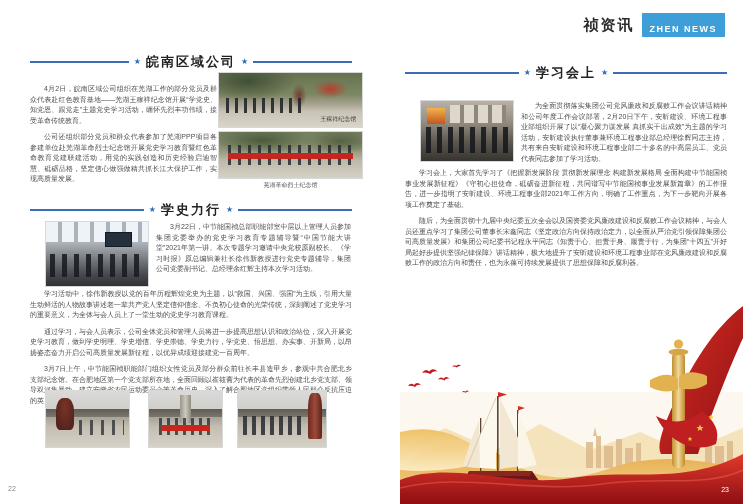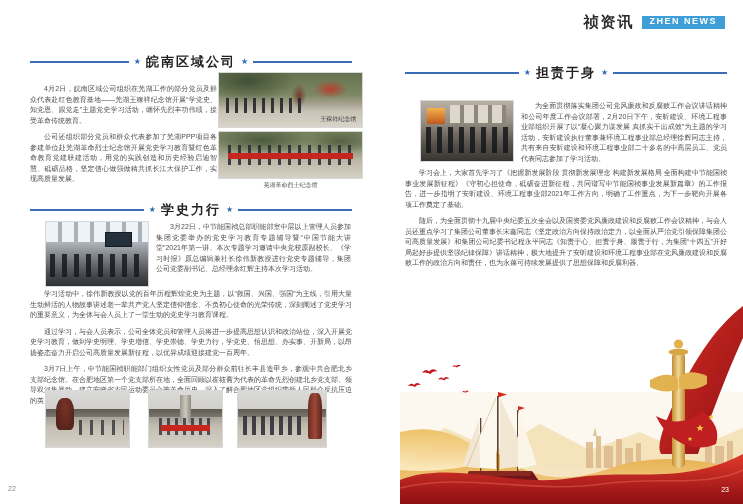--- a/index.html
+++ b/index.html
@@ -5,21 +5,21 @@
   html,body{margin:0;padding:0;background:#ffffff;}
   .spread{position:relative;width:743px;height:504px;background:#fff;overflow:hidden;
           font-family:"Liberation Sans","DejaVu Sans",sans-serif;}
   .page{position:absolute;top:0;height:100%;}
   .page-left{left:0;width:371px;}
   .page-right{left:371px;width:372px;}
 
   
   .masthead{position:absolute;top:13px;right:18px;display:flex;align-items:center;gap:7px;z-index:6;}
   .m-title{font-size:15px;font-weight:bold;color:#2b2b2b;letter-spacing:2px;}
-  .m-badge{background:#3d9ed8;color:#fff;font-size:9px;font-weight:bold;letter-spacing:1.5px;padding:0 8px 3px;}
+  .m-badge{background:#3d9ed8;color:#fff;font-size:9px;font-weight:bold;letter-spacing:1.5px;padding:11px 8px 3px;}
 
   
   .sec-header{position:absolute;display:flex;align-items:center;gap:5px;}
   .sec-line{flex:1;height:1.5px;background:#3a6cb8;}
   .sec-star{color:#2e6db8;font-size:8px;line-height:1;}
   .sec-title{font-size:13px;font-weight:bold;color:#222;letter-spacing:2px;white-space:nowrap;}
   #h1{left:30px;top:53px;width:322px;}
   #h2{left:30px;top:201px;width:322px;}
   #h3{left:34px;top:64px;width:322px;}
 
@@ -174,21 +174,21 @@
     </figure>
 
     <div class="page-num" id="pnumL">22</div>
   </section>
 
   <section class="page page-right">
 
     <div class="sec-header" id="h3">
       <span class="sec-line"></span>
       <span class="sec-star">★</span>
-      <span class="sec-title">担责于身</span>
+      <span class="sec-title">学习会上</span>
       <span class="sec-star">★</span>
       <span class="sec-line"></span>
     </div>
 
     <figure class="photo" id="photoR">
       <i class="ph-window"></i>
       <i class="ph-screen"></i>
       <i class="ph-people"></i>
     </figure>
 

